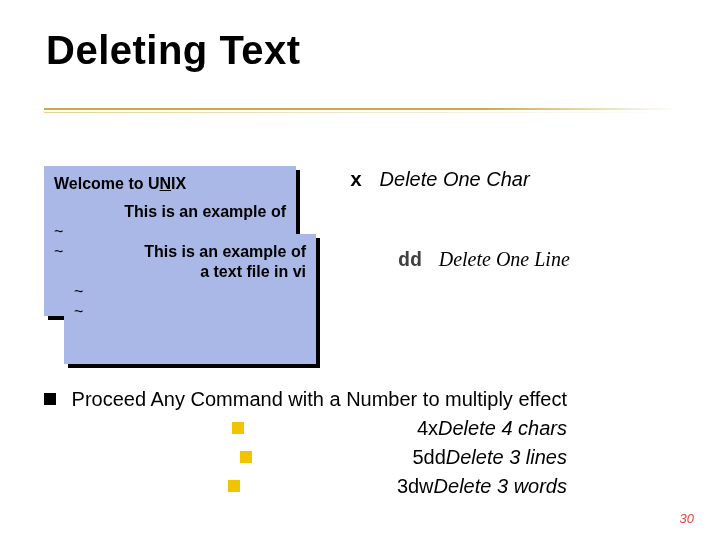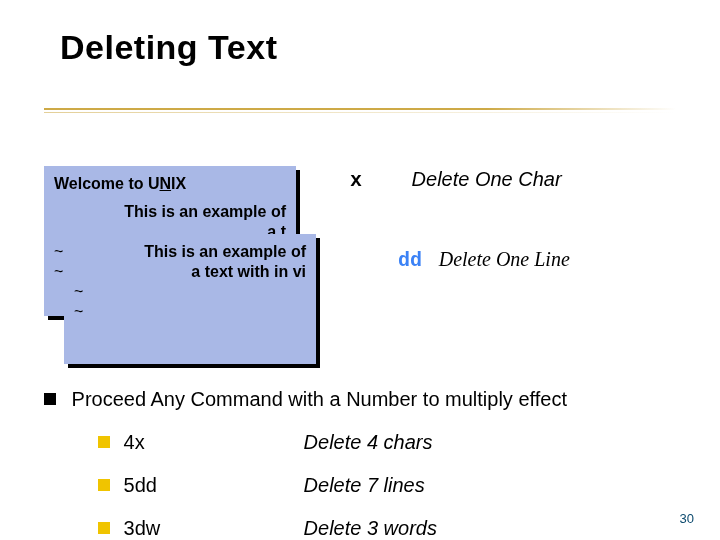--- a/index.html
+++ b/index.html
@@ -6,23 +6,23 @@
     margin: 0;
     padding: 0;
     width: 720px;
     height: 540px;
     background: #fff;
     font-family: Arial, Helvetica, sans-serif;
     position: relative;
     overflow: hidden;
   }
   .title {
-    font-size: 34px;
+    font-size: 40px;
     font-weight: 900;
-    margin: 28px 0 0 60px;
+    margin: 28px 0 0 46px;
     letter-spacing: 0.5px;
   }
   .rule {
     position: absolute;
     top: 108px;
     left: 44px;
     width: 632px;
     height: 2px;
     background: linear-gradient(to right, rgba(200,160,50,0.9), rgba(200,160,50,0.9) 70%, rgba(200,160,50,0));
   }
@@ -50,91 +50,92 @@
 
   
   .cmd-block {
     position: absolute;
     top: 168px;
     left: 350px;
     font-size: 20px;
   }
   .cmd-block .row { margin-bottom: 2px; white-space: nowrap; }
   .cmd-block .key { font-family: "Courier New", monospace; font-weight: 700; display: inline-block; width: 24px; }
-  .cmd-block .desc { font-style: italic; margin-left: 32px; }
+  .cmd-block .desc { font-style: italic; }
 
   .cmd-dd {
     position: absolute;
     top: 248px;
     left: 398px;
     font-size: 20px;
     white-space: nowrap;
   }
-  .cmd-dd .key { color: #3b82f6; font-family: "Courier New", monospace; font-weight: 700; }
+  .cmd-dd .key { color: #404040; font-family: "Courier New", monospace; font-weight: 700; }
   .cmd-dd .desc { font-style: italic; font-family: Liberation Serif, serif; }
 
   
   .section2 {
     position: absolute;
     top: 388px;
     left: 44px;
     font-size: 20px;
+    text-align: right;
   }
   .z-bullet::before {
     content: "";
     display: inline-block;
     width: 12px; height: 12px;
     background: #000;
     margin-right: 10px;
     vertical-align: 1px;
   }
   .sub {
-    margin: 20px 0 0 42px;
+    margin: 6px 0 0 42px;
     white-space: nowrap;
     padding-left: 12px;
   }
   .y-bullet::before {
     content: "";
     display: inline-block;
     width: 12px; height: 12px;
     background: #f0c400;
     margin-right: 8px;
     vertical-align: 1px;
   }
   .sub .cmd { display: inline-block; width: 180px; }
   .sub .meaning { font-style: italic; }
 
   .pagenum {
     position: absolute;
     bottom: 14px;
     right: 26px;
     font-size: 13px;
-    color: #0c4a6e;
+    color: #ef4444;
+    font-style: italic;
   }
 </style>
 </head>
 <body>
 
 <div class="title">Deleting Text</div>
 <div class="rule"></div>
 
 <div class="pane pane1">
   <div>
     <span class="bold">Welcome to U</span><span class="bold underline">N</span><span class="bold">IX</span>
   </div>
   <div style="height:8px"></div>
   <div class="bold">This is an example of</div>
-  <div class="bold">a t</div>
   <div>~</div>
   <div>~</div>
 </div>
 
 <div class="pane pane2">
   <div class="bold">This is an example of</div>
-  <div class="bold">a text with in vi</div>
+  <div class="bold">a text file in vi</div>
   <div>~</div>
   <div>~</div>
 </div>
 
 <div class="cmd-block">
   <div class="row">
     <span class="key">x</span>
     <span class="desc">Delete One Char</span>
   </div>
 </div>
@@ -145,20 +146,20 @@
 </div>
 
 <div class="section2">
   <div class="z-bullet">
     <span>Proceed Any Command with a Number to multiply effect</span>
   </div>
   <div class="sub y-bullet">
     <span class="cmd">4x</span><span class="meaning">Delete 4 chars</span>
   </div>
   <div class="sub y-bullet">
-    <span class="cmd">5dd</span><span class="meaning">Delete 7 lines</span>
+    <span class="cmd">5dd</span><span class="meaning">Delete 3 lines</span>
   </div>
   <div class="sub y-bullet">
     <span class="cmd">3dw</span><span class="meaning">Delete 3 words</span>
   </div>
 </div>
 
 <div class="pagenum">30</div>
 
 </body></html>

